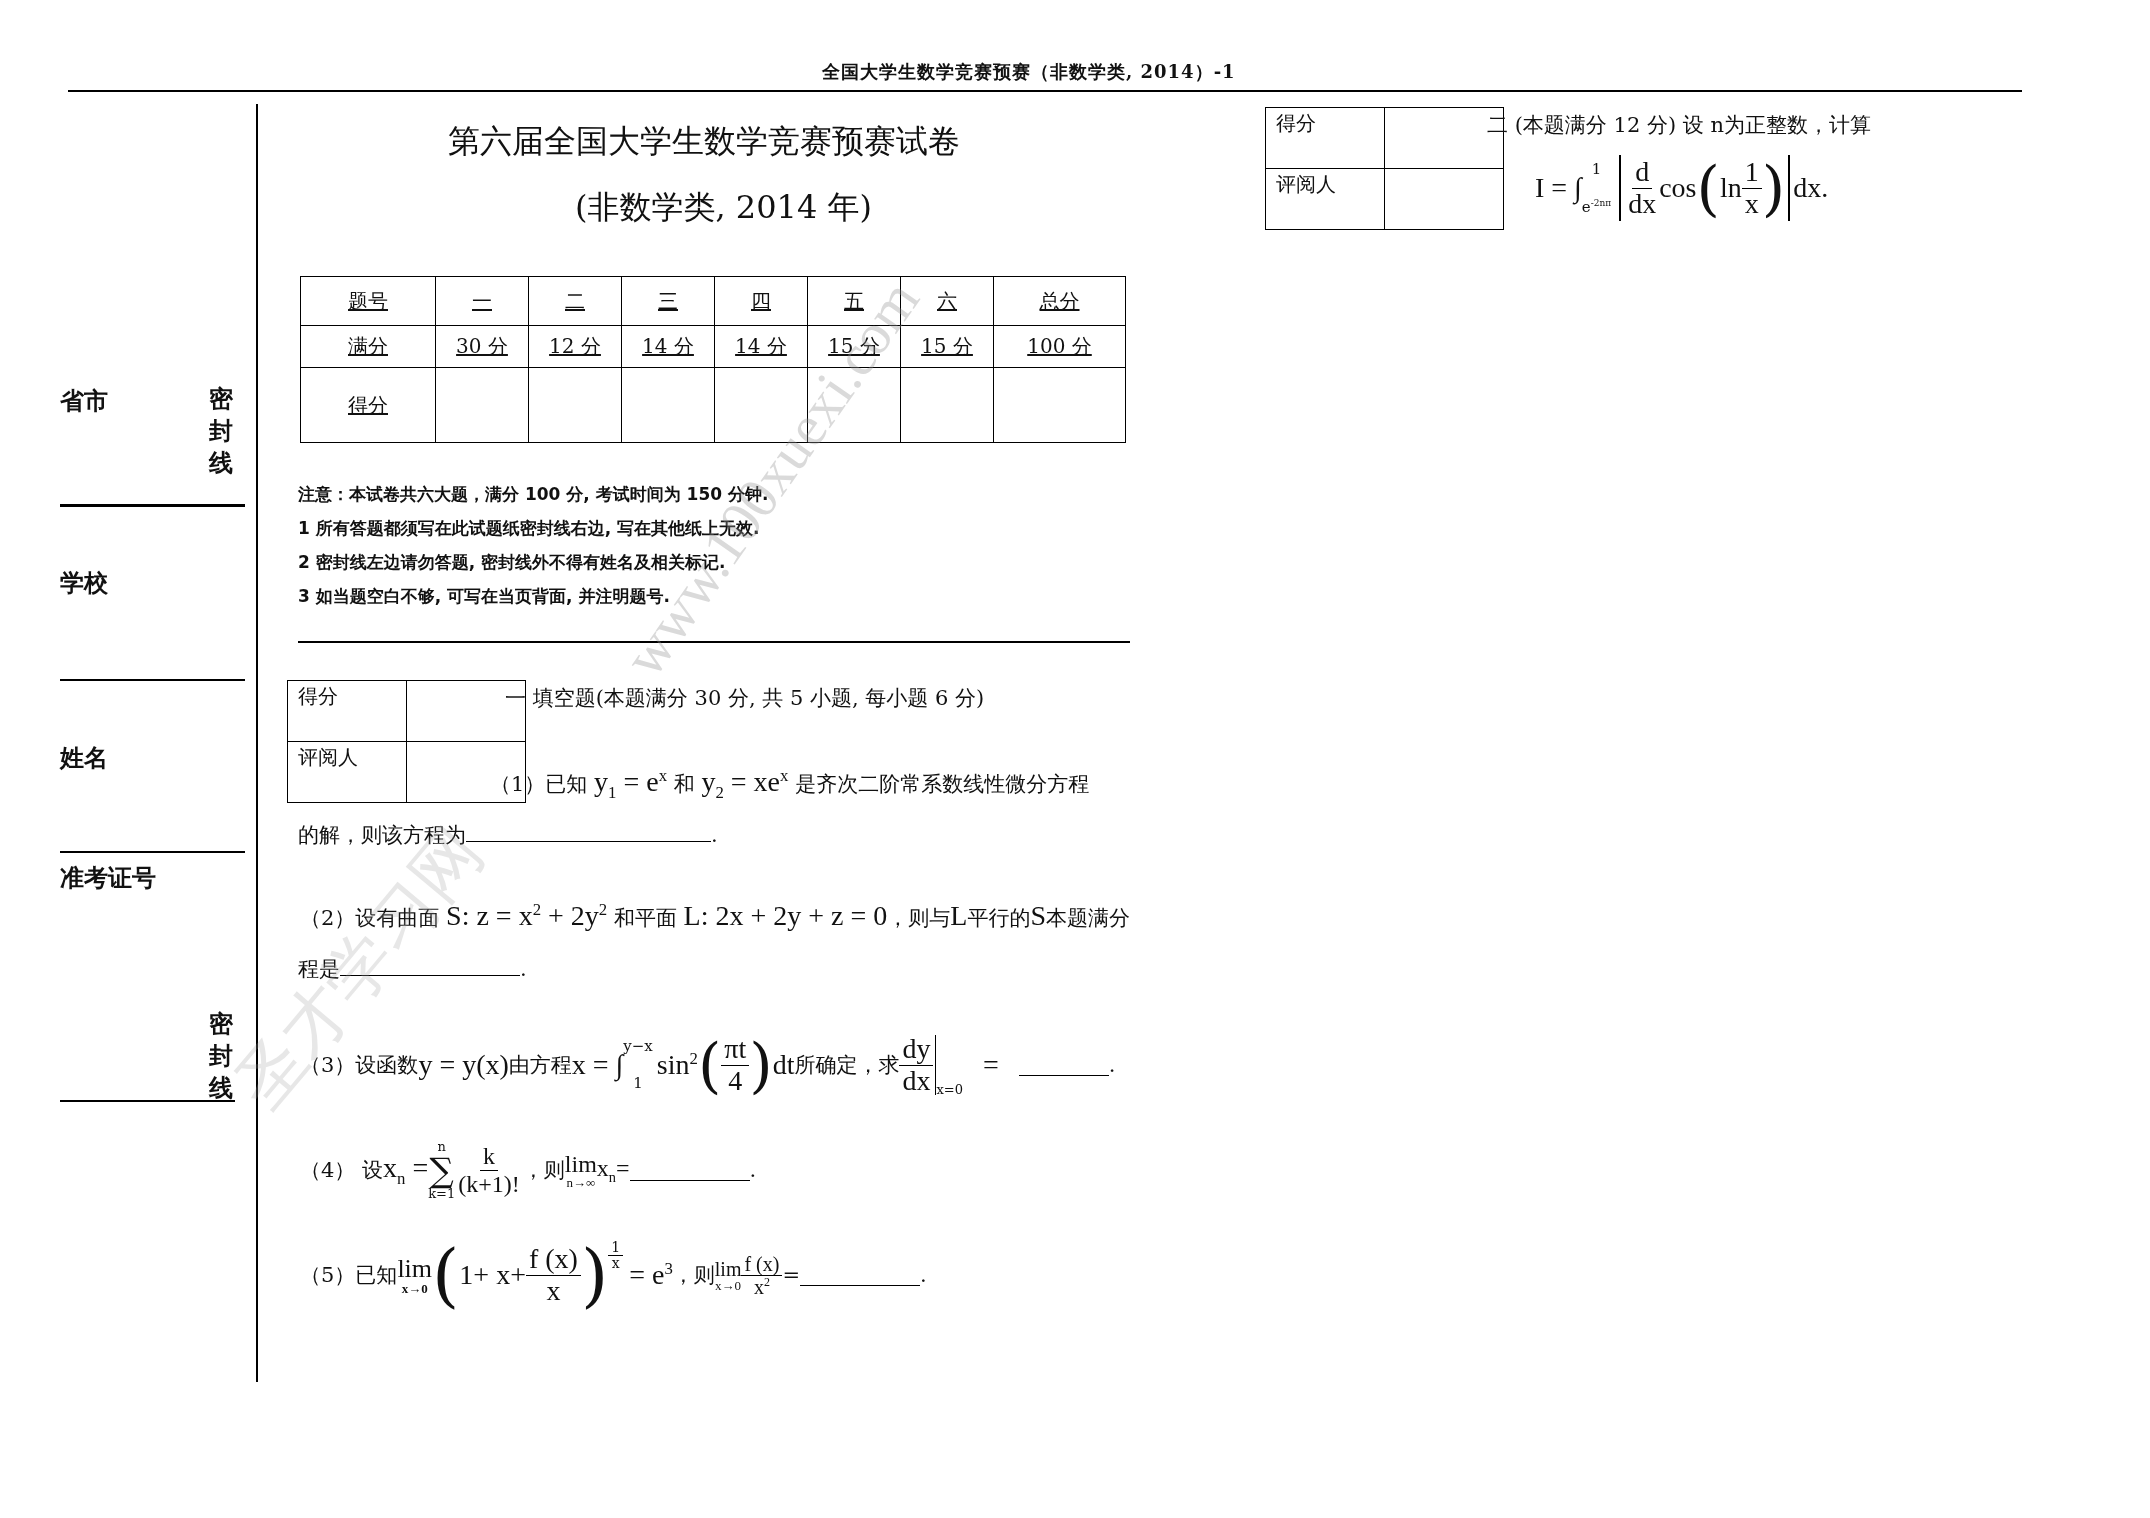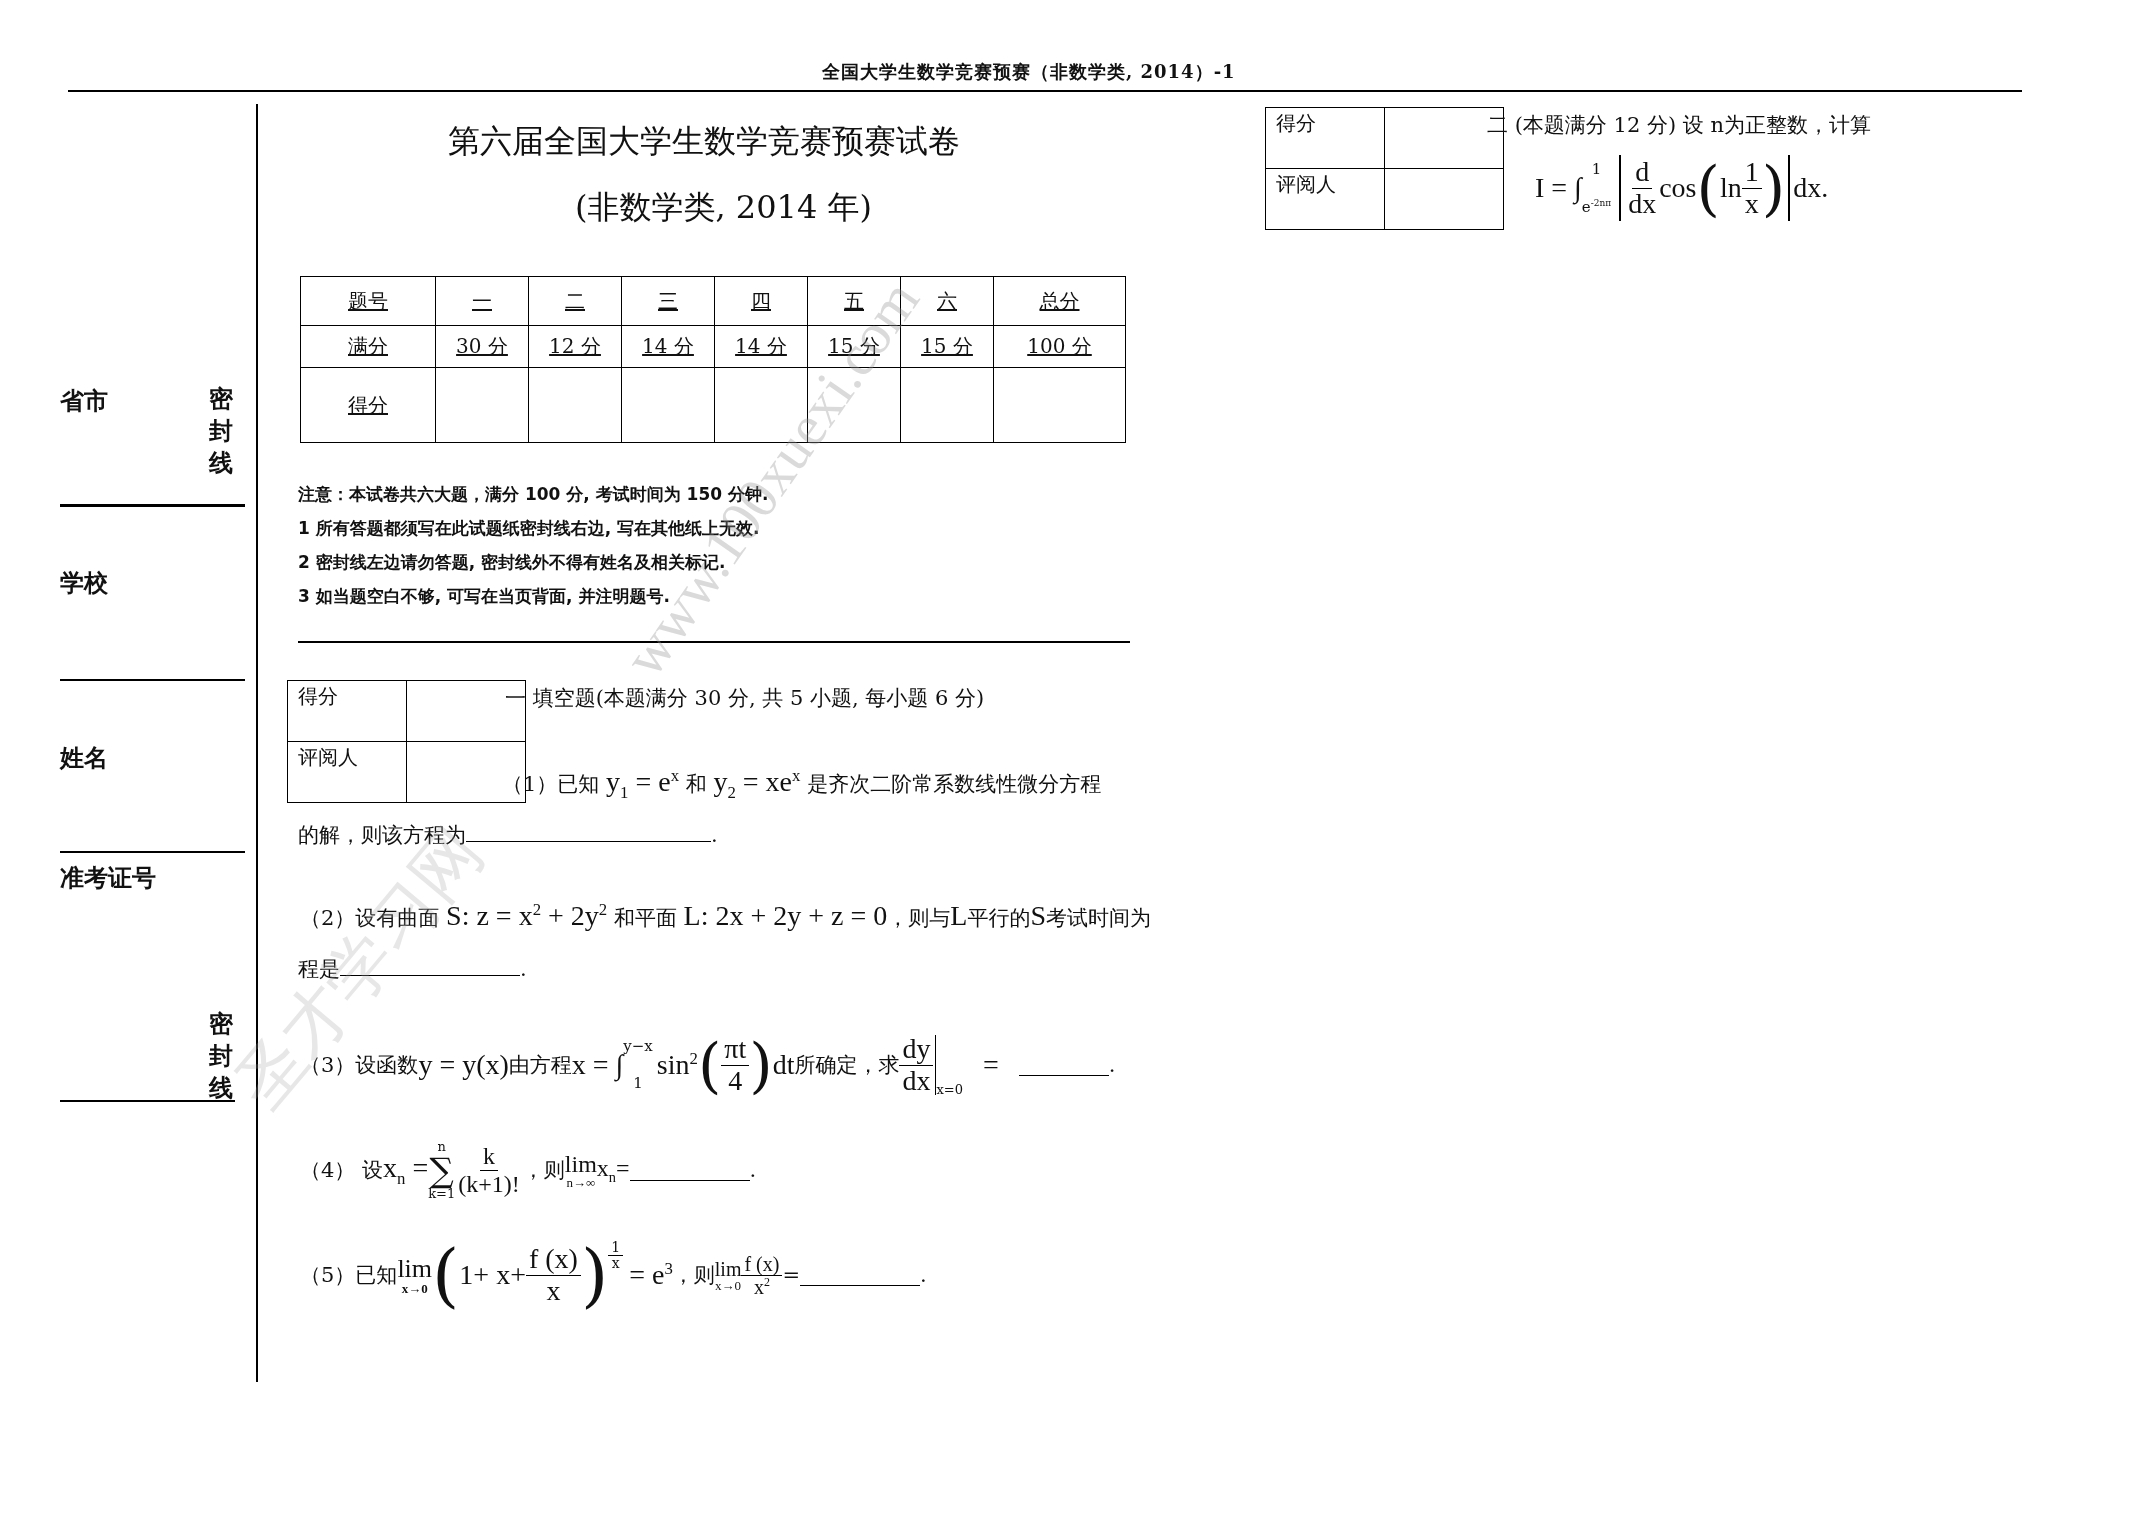--- a/index.html
+++ b/index.html
@@ -118,36 +118,36 @@
       </tr>
   <tr>
         <td>评阅人</td>
         <td></td>
       </tr>
 </tbody>
   </table>
 
 <div class="abs q" style="left:505px; top:684px;">一  填空题(本题满分 30 分, 共 5 小题, 每小题 6 分)</div>
 
-<div class="abs q" style="left:502px; top:766px;">
+<div class="abs q" style="left:490px; top:766px;">
   <span>（1）已知</span>
   <span class="math"><span>y</span><sub>1</sub><span> = e</span><sup>x</sup></span>
   <span>和</span>
   <span class="math"><span>y</span><sub>2</sub><span> = xe</span><sup>x</sup></span>
   <span>是齐次二阶常系数线性微分方程</span>
 </div>
 <div class="abs q" style="left:298px; top:820px;">
   <span>的解，则该方程为</span><span class="blank" style="width:245px;"></span><span>.</span>
 </div>
 
 <div class="abs q" style="left:300px; top:900px;">
   <span>（2）设有曲面</span>
   <span class="math"><span>S: z = x</span><sup>2</sup><span> + 2y</span><sup>2</sup></span>
   <span>和平面</span>
-  <span class="math">L:  2x + 2y + z = 0</span><span>，则与</span><span class="math">L</span><span>平行的</span><span class="math">S</span><span>考试时间为</span>
+  <span class="math">L:  2x + 2y + z = 0</span><span>，则与</span><span class="math">L</span><span>平行的</span><span class="math">S</span><span>本题满分</span>
 </div>
 <div class="abs q" style="left:298px; top:954px;">
   <span>程是</span><span class="blank" style="width:180px;"></span><span>.</span>
 </div>
 
 <div class="abs q" style="left:300px; top:1034px; display:flex; align-items:center;">
   <span>（3）设函数</span>
   <span class="math">y = y(x)</span>
   <span>由方程</span>
   <span class="math">x = ∫</span>

